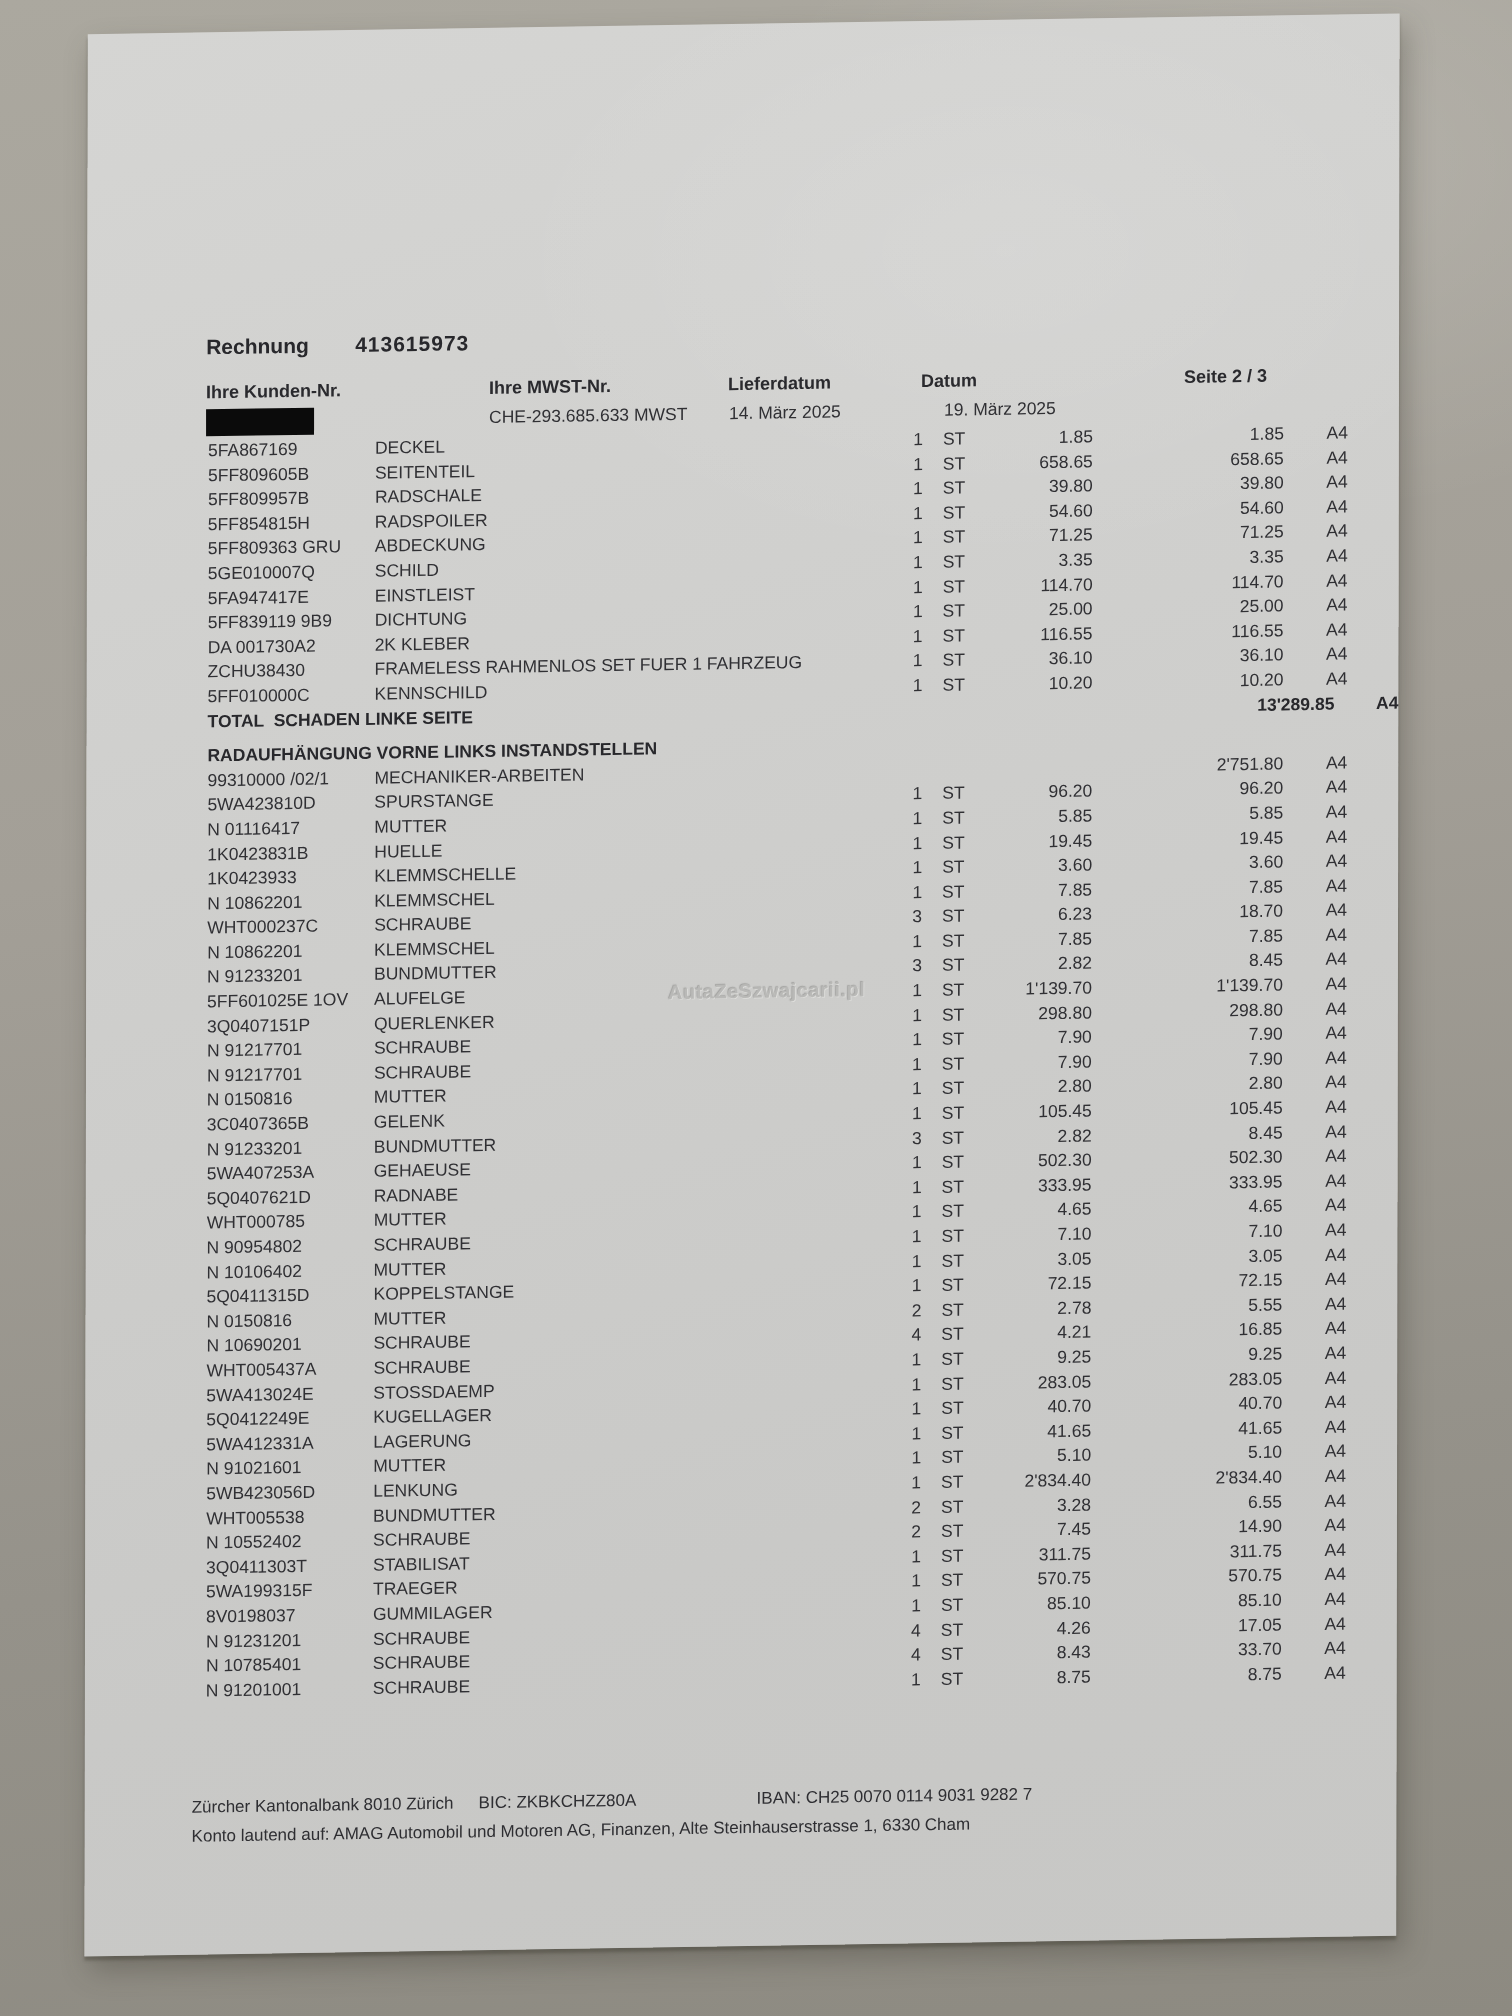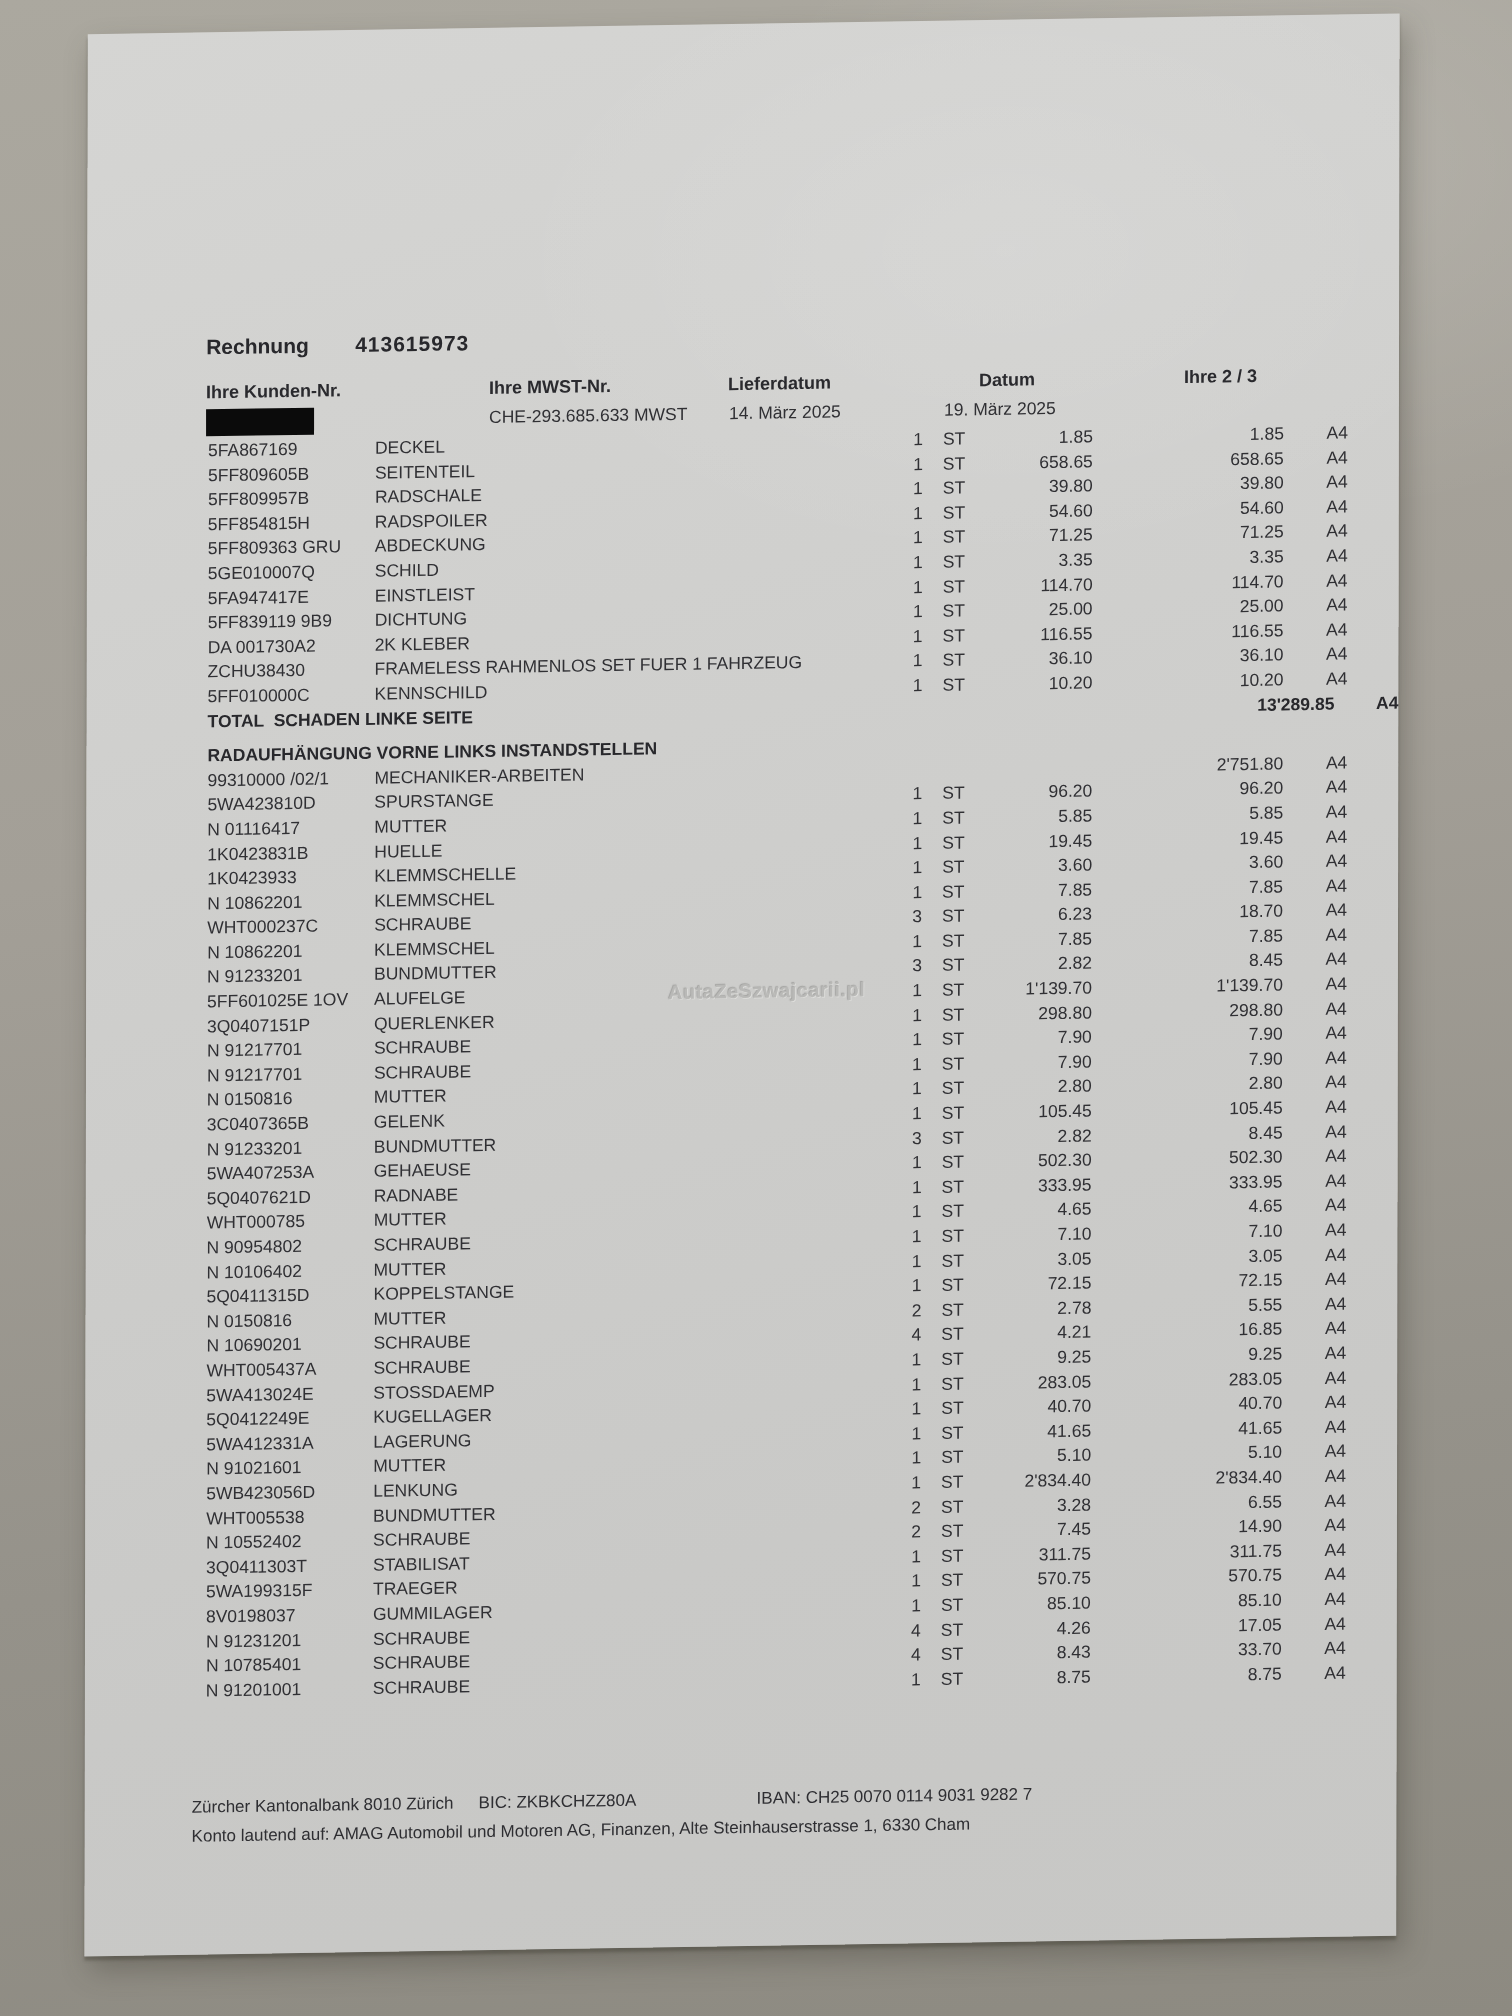--- a/index.html
+++ b/index.html
@@ -59,23 +59,23 @@
     <div class="content">
 
       <div class="title-row">
         <span>Rechnung</span>
         <span class="inv-no">413615973</span>
       </div>
 
       <span class="hdr-label" style="left:119px">Ihre Kunden-Nr.</span>
       <span class="hdr-label" style="left:402px">Ihre MWST-Nr.</span>
       <span class="hdr-label" style="left:641px">Lieferdatum</span>
-      <span class="hdr-label" style="left:892px">Datum</span>
+      <span class="hdr-label" style="left:834px">Datum</span>
       <span class="hdr-label" style="left:1097px">
-        <span>Ihre</span>
+        <span>Seite</span>
         <span style="font-weight:700">2 / 3</span>
       </span>
 
       <span class="redact"></span>
       <span class="hdr-value" style="left:402px">CHE-293.685.633 MWST</span>
       <span class="hdr-value" style="left:642px">14. März 2025</span>
       <span class="hdr-value" style="left:857px">19. März 2025</span>
 
       <div class="table-area" id="table-area">
   <div class="row">

